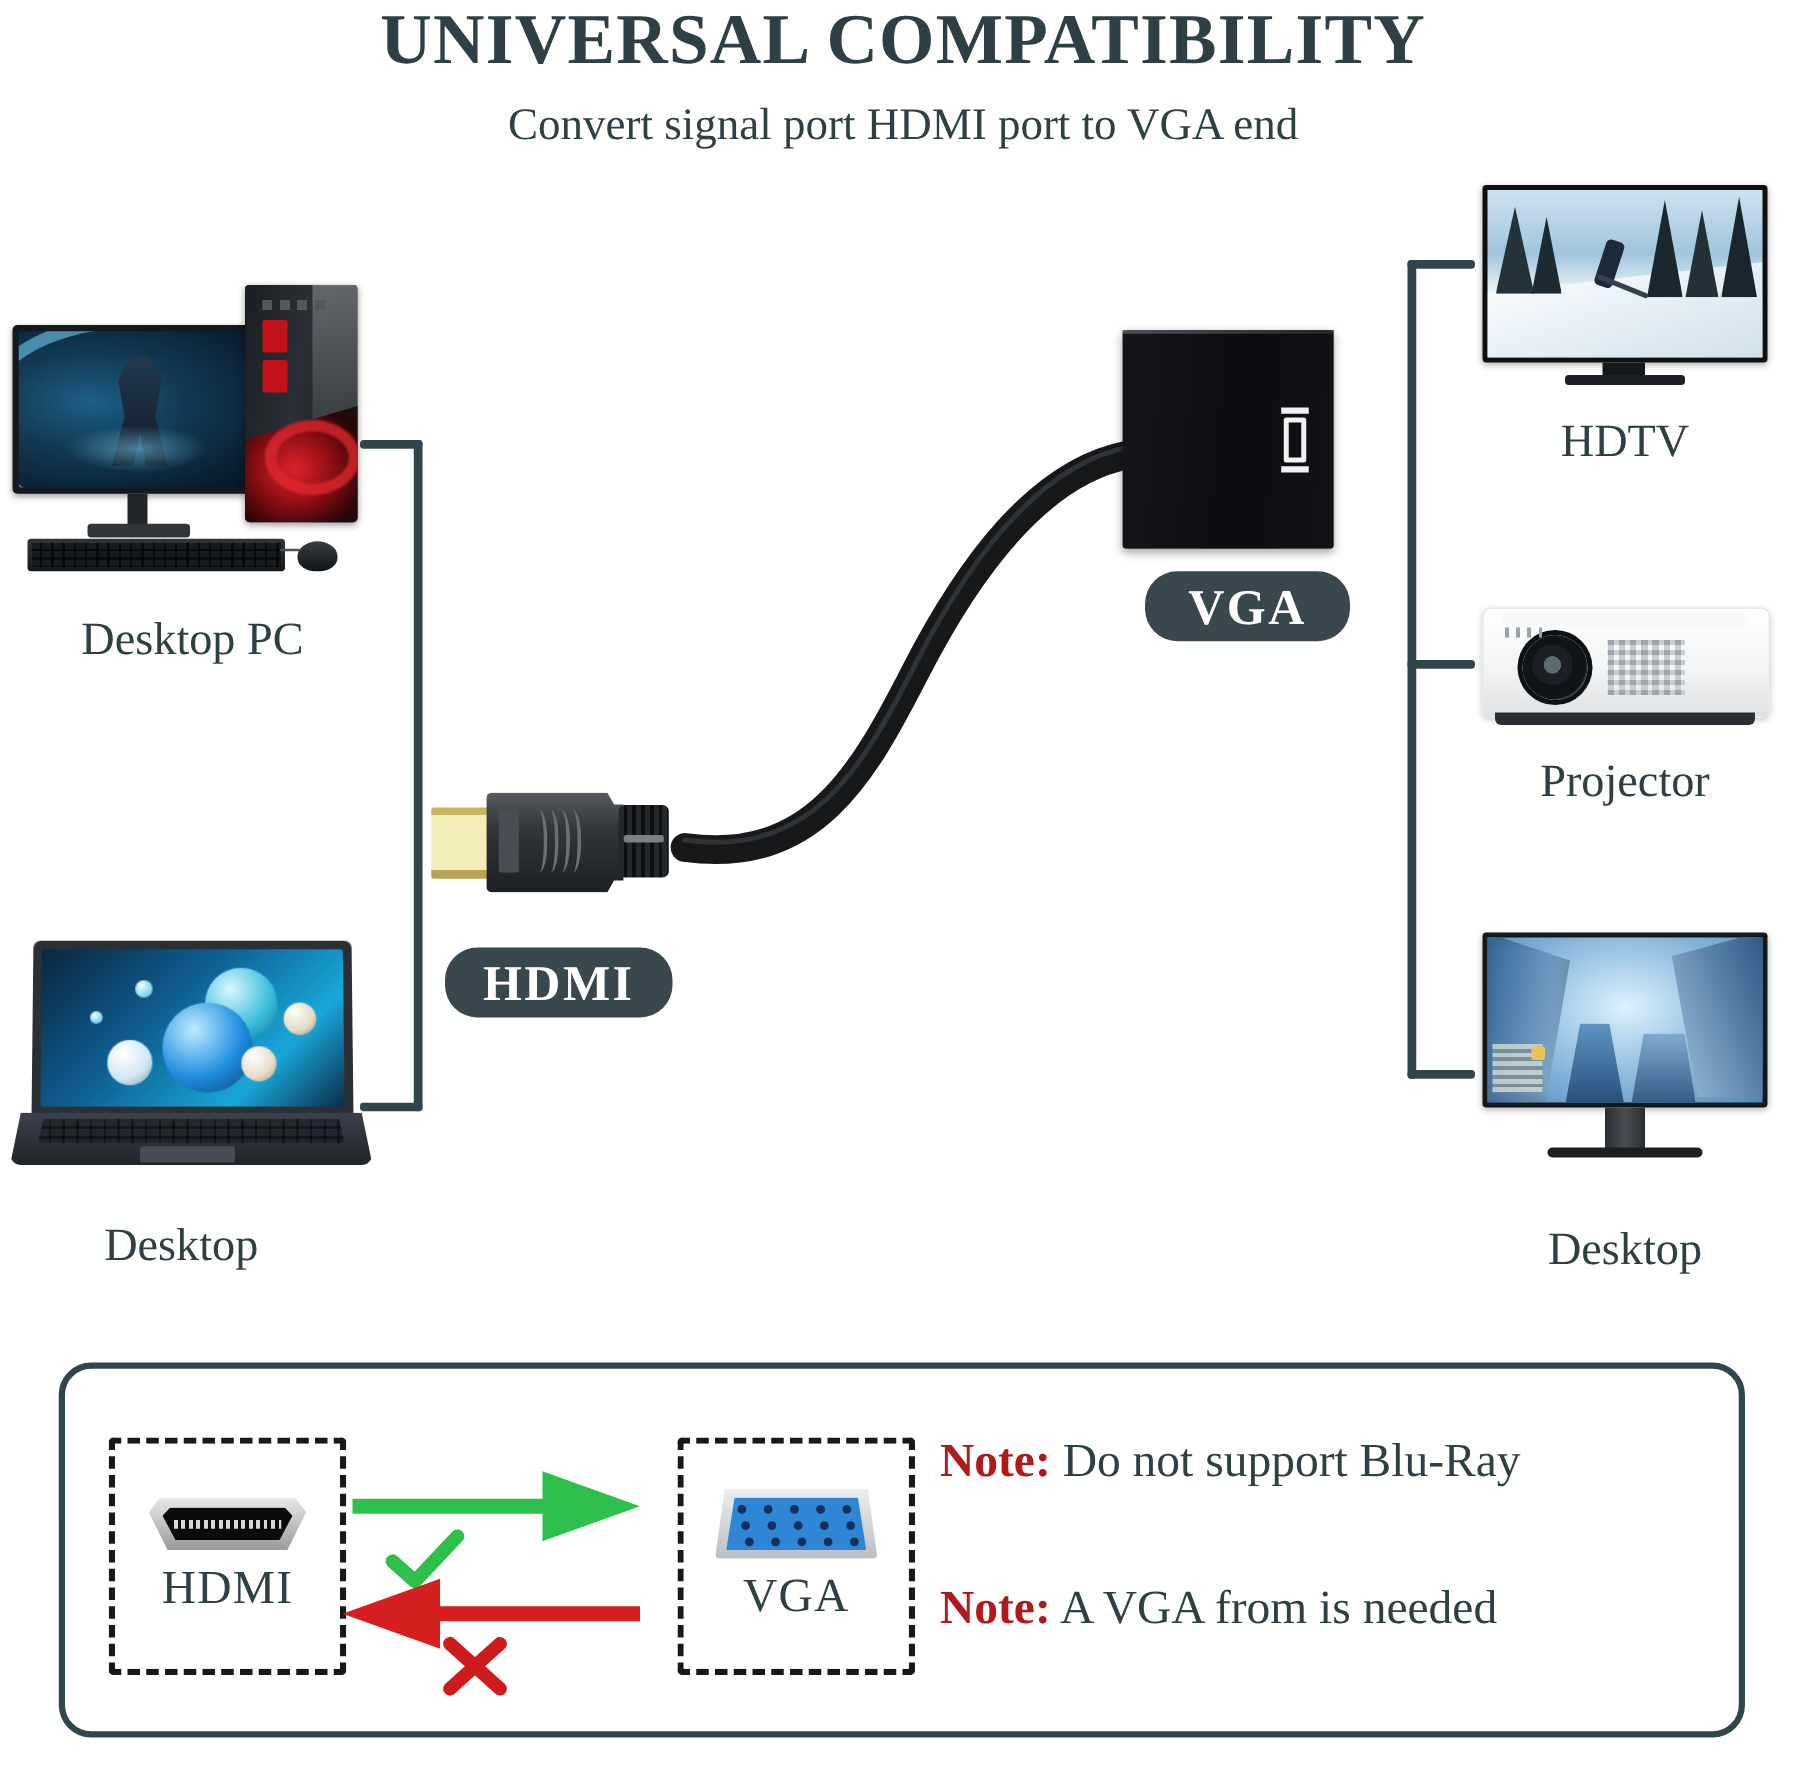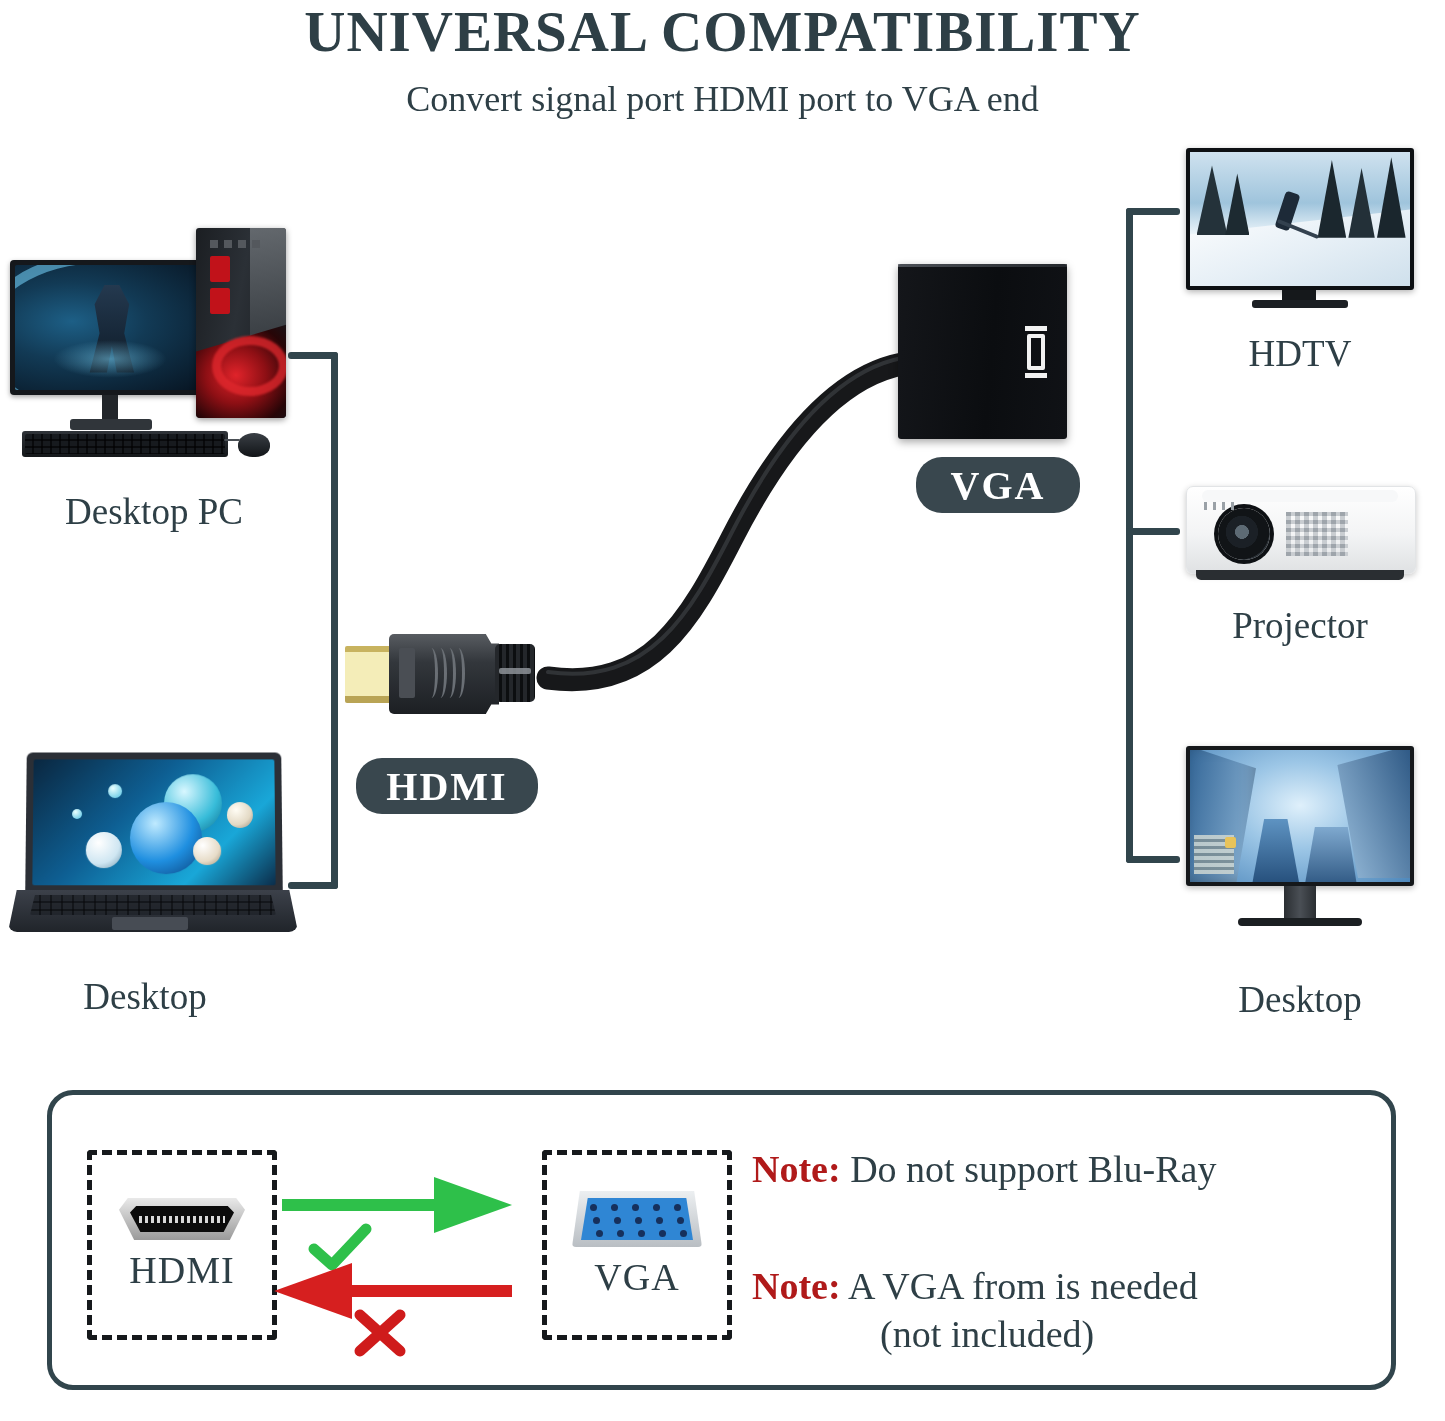--- a/index.html
+++ b/index.html
@@ -402,14 +402,13 @@
 
   <div class="note-line" style="left:700px;top:26px;margin-top:25px;">
     <span class="note-key">Note:</span>
     <span>Do not support Blu-Ray</span>
   </div>
 
   <div class="note-line" style="left:700px;top:168px;">
     <span class="note-key">Note:</span>
     <span>A VGA from is needed</span>
   </div>
-  <div class="note-line" style="left:828px;top:216px;">(not included)</div>
 </div>
 
 </body></html>

